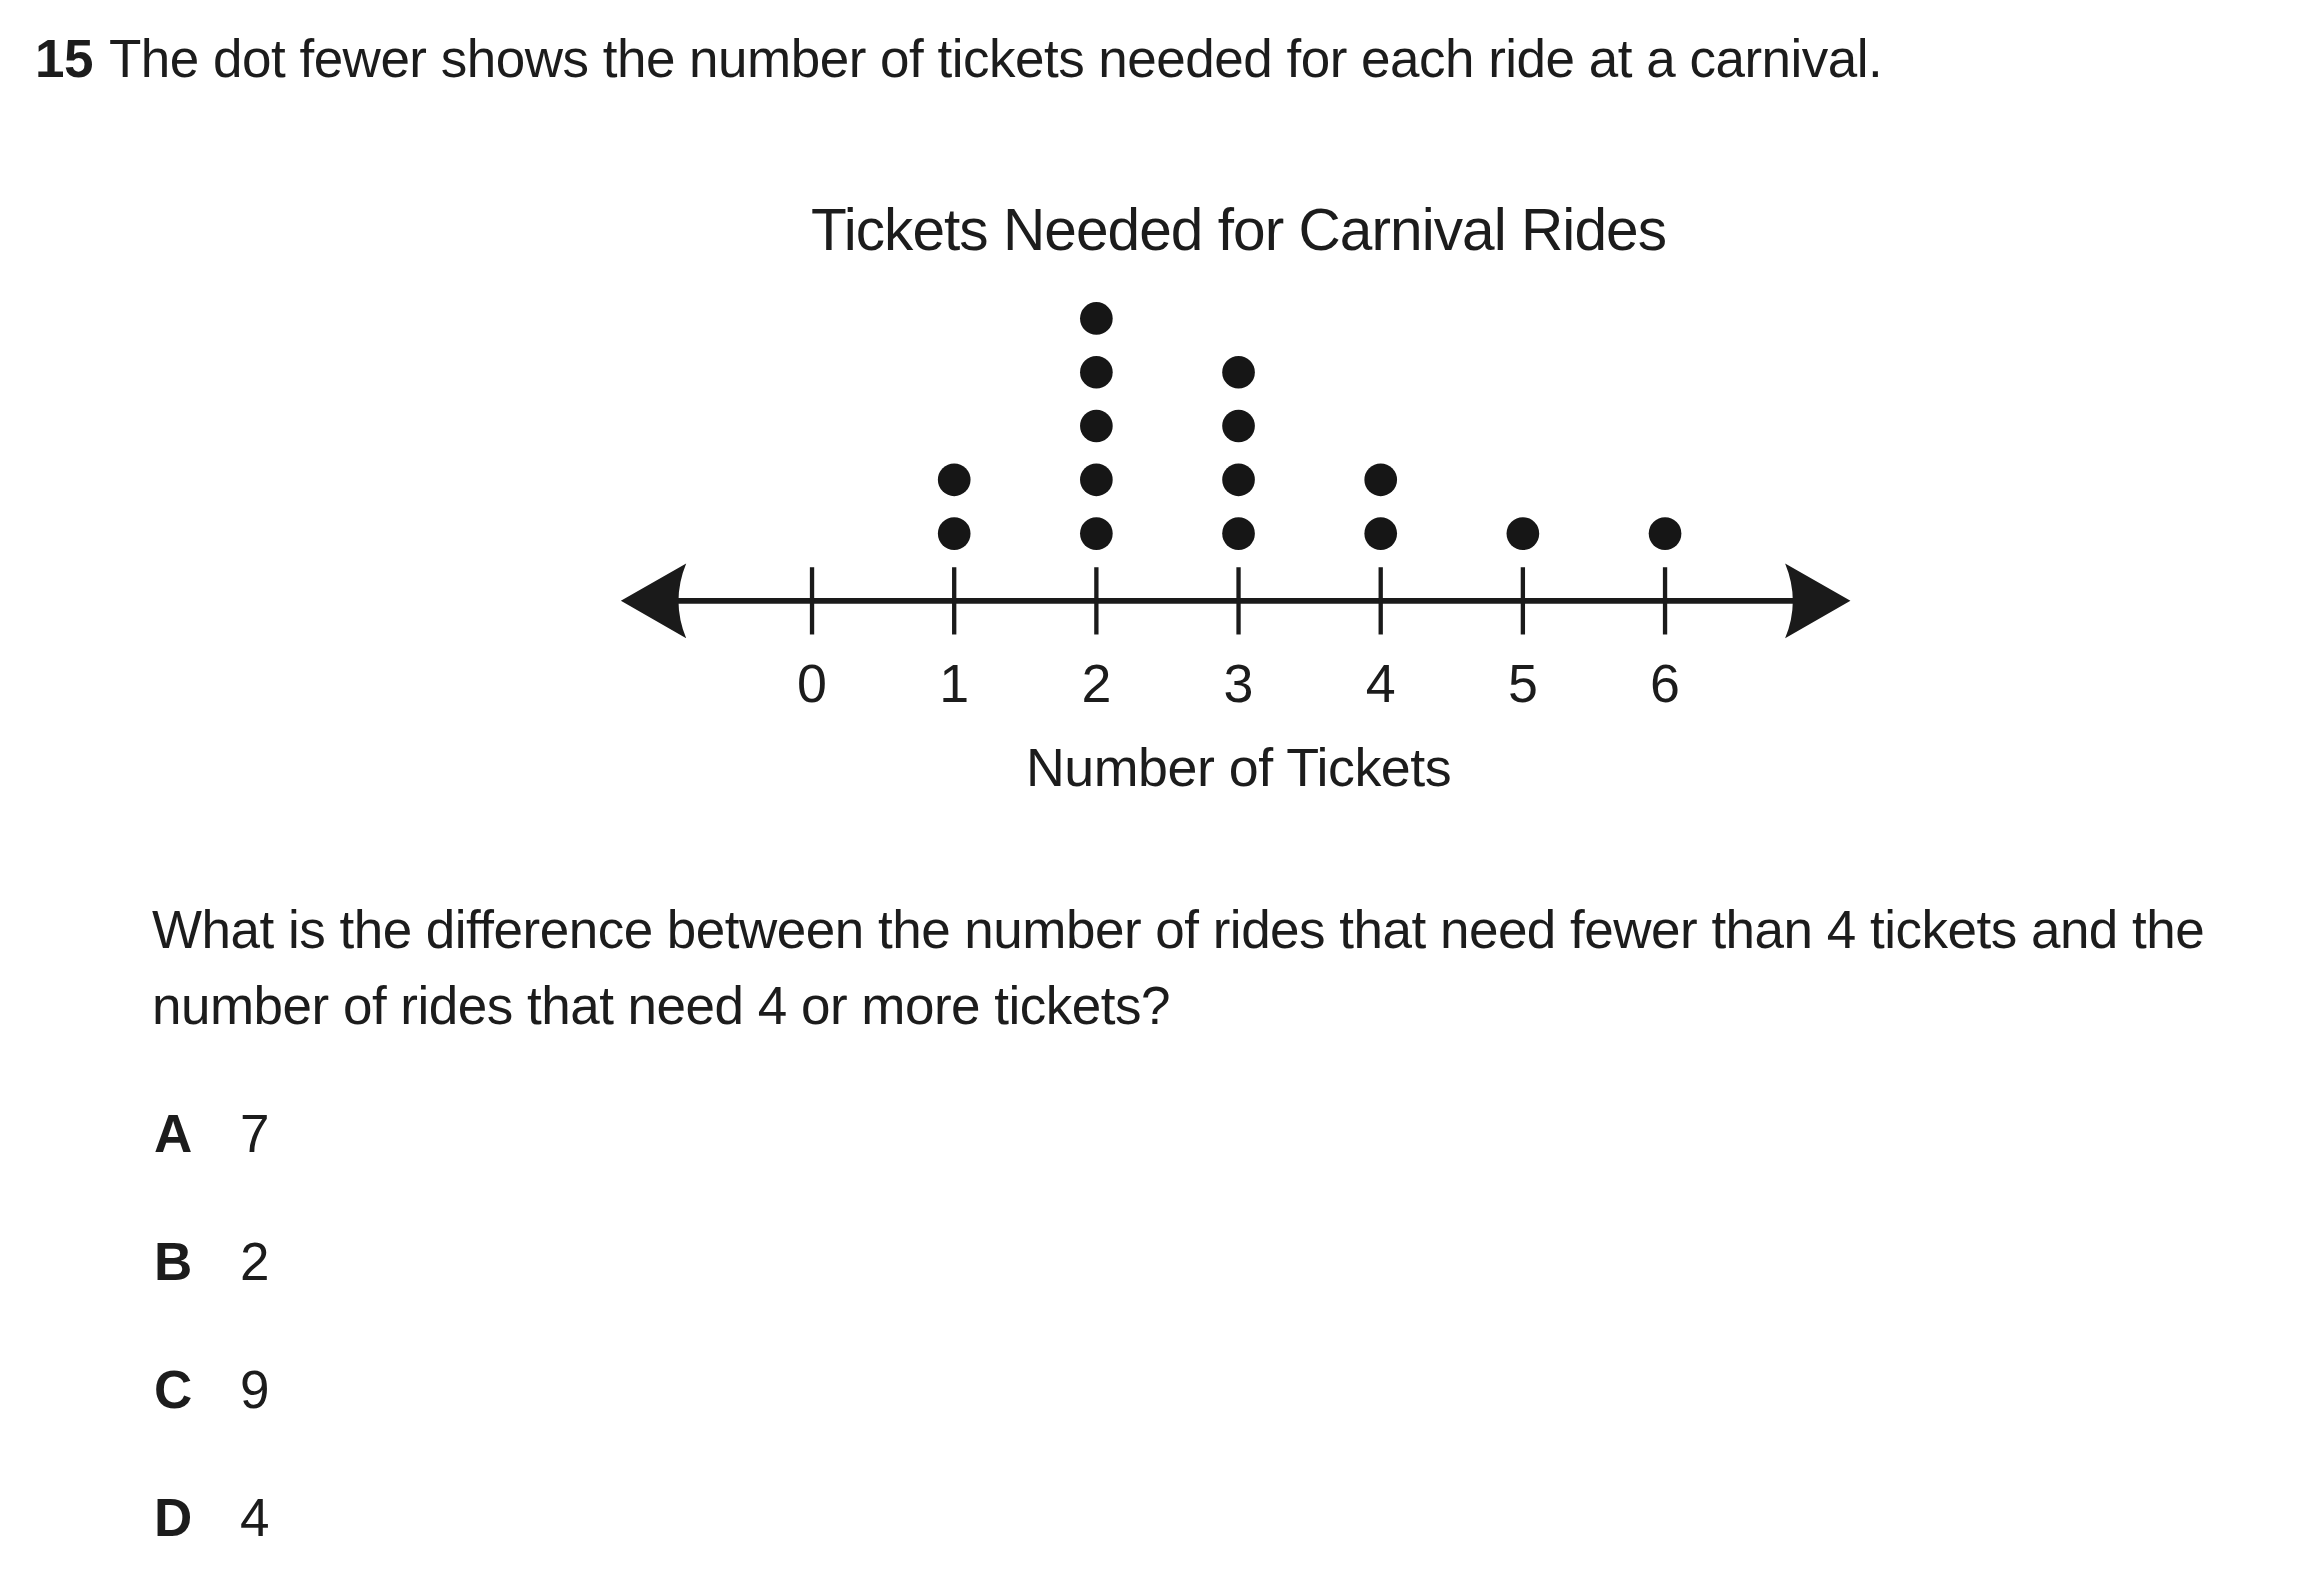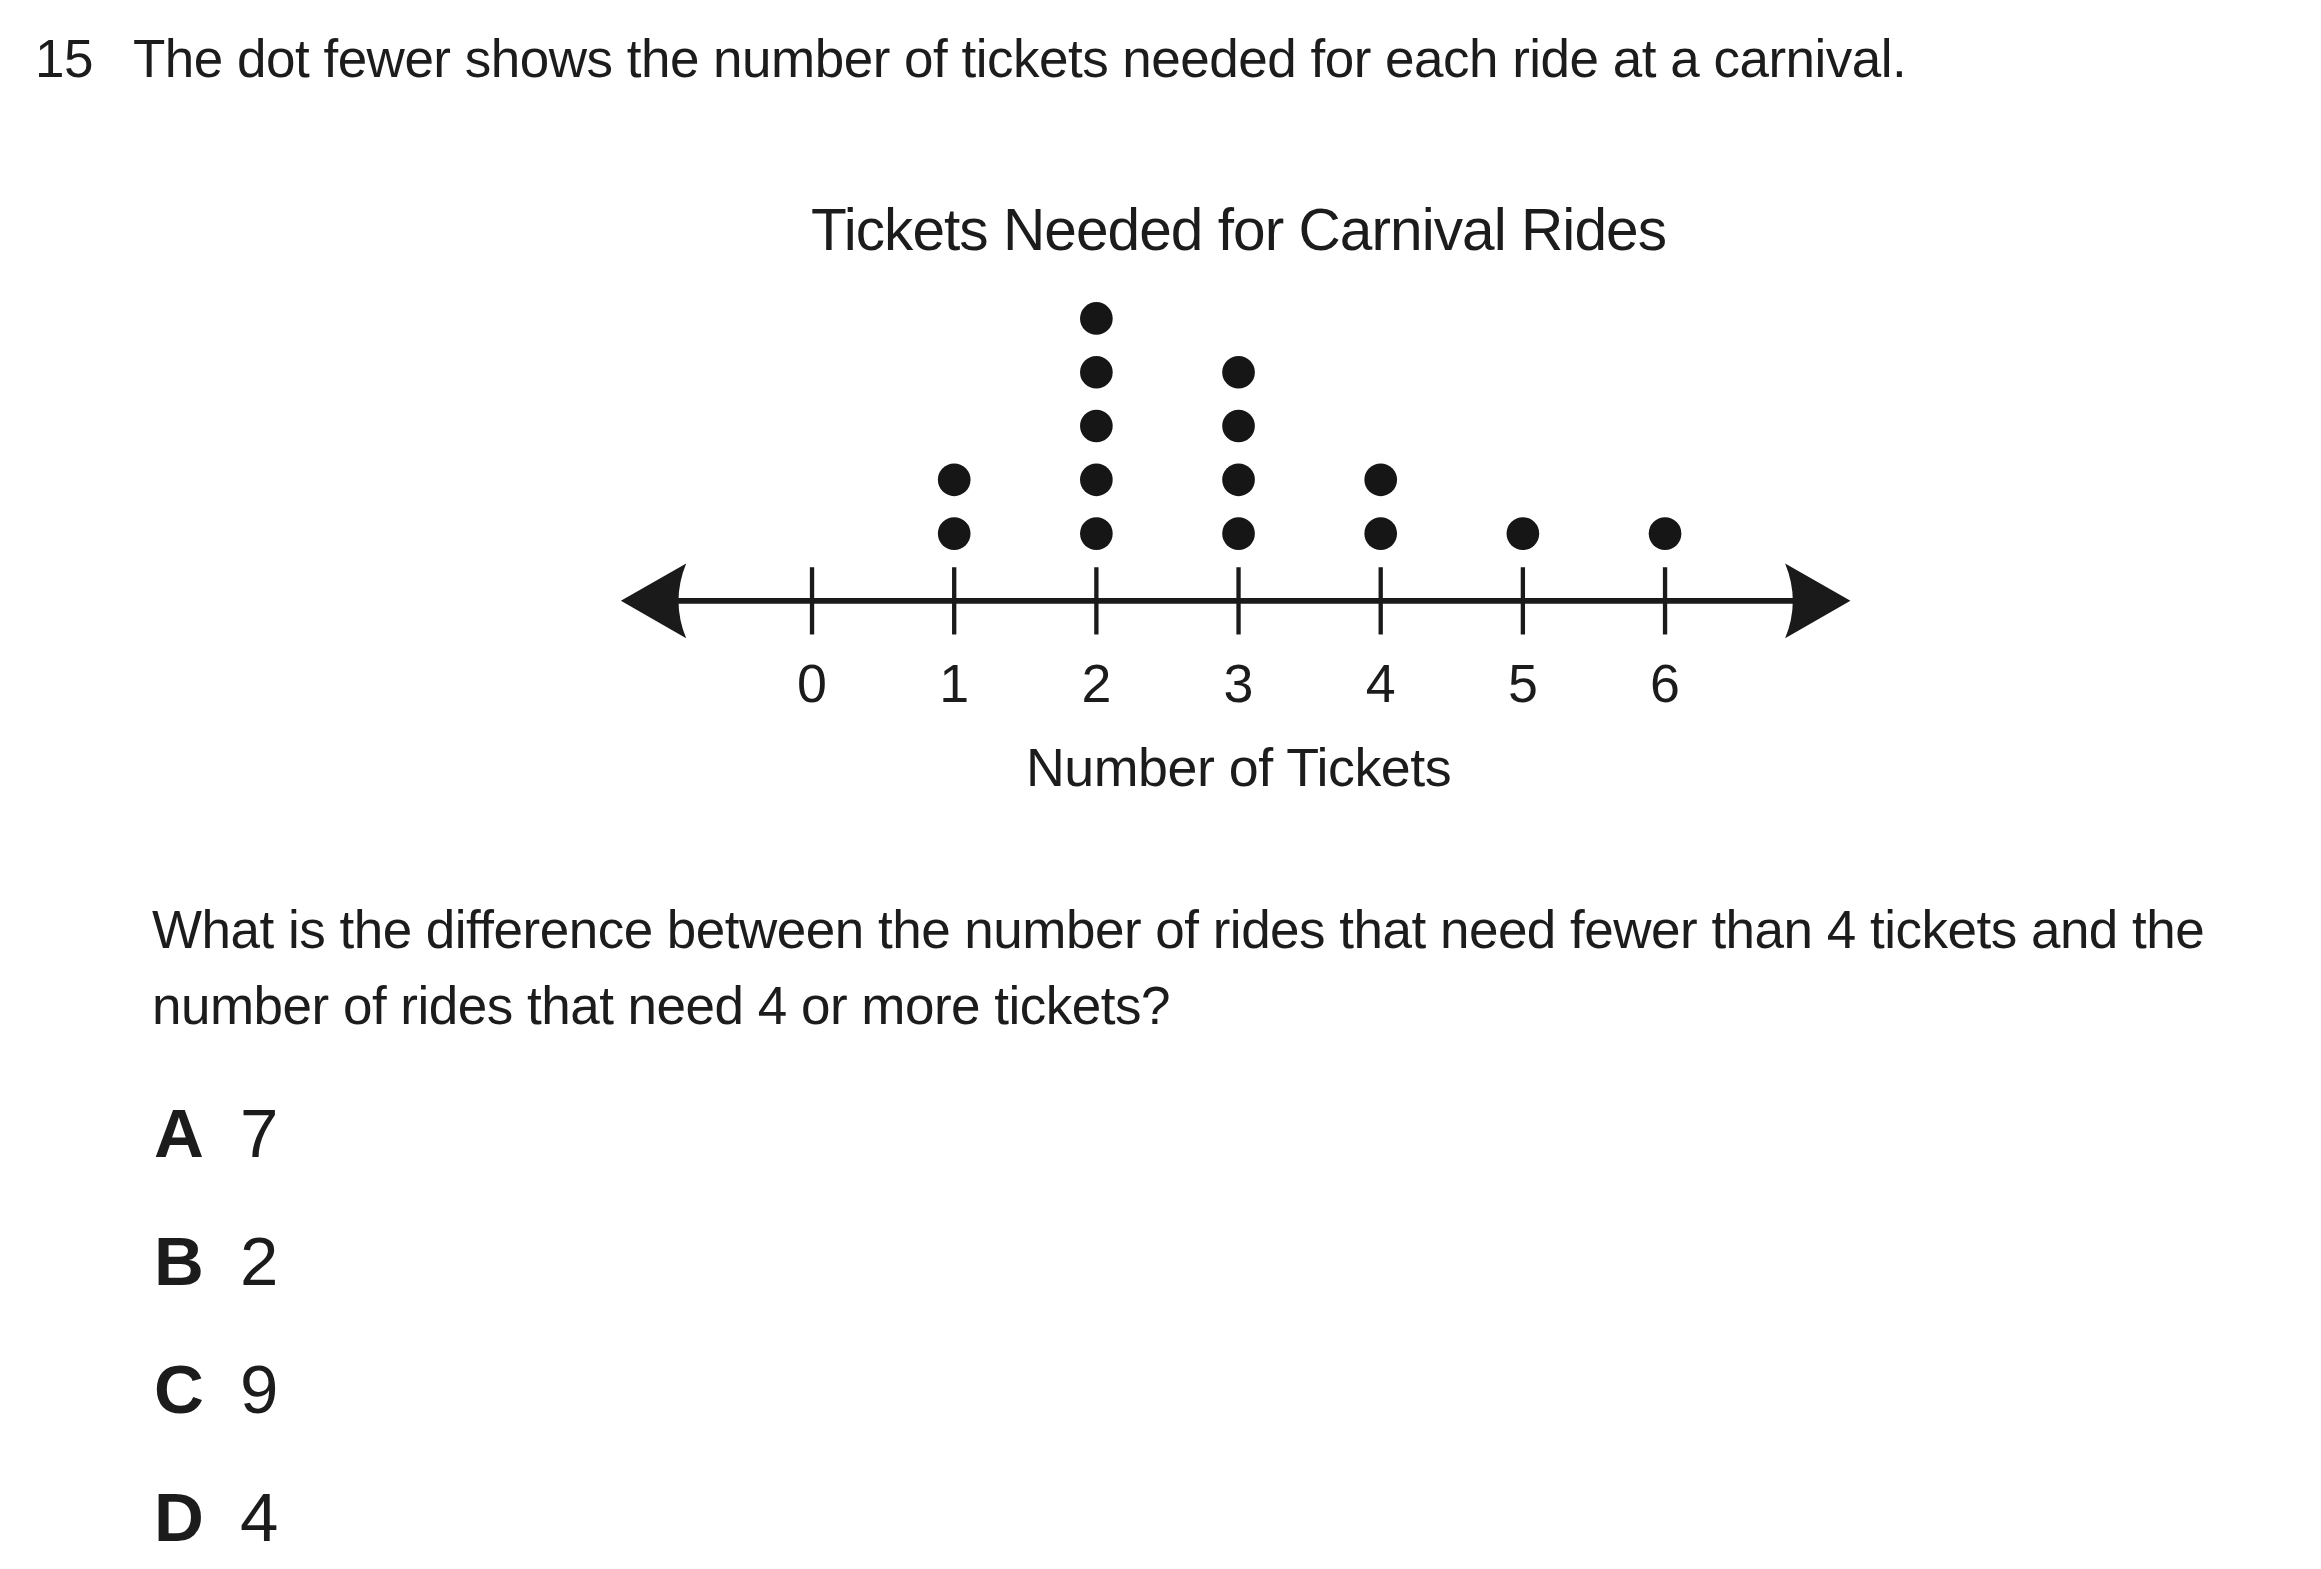--- a/index.html
+++ b/index.html
@@ -17,23 +17,23 @@
   .question-line {
     position: absolute;
     top: 29px;
     left: 35px;
     font-size: 53px;
     line-height: 60px;
     letter-spacing: -0.5px;
     white-space: nowrap;
   }
   .qnum {
-    font-weight: normal;
+    font-weight: bold;
     display: inline-block;
-    margin-right: 40px;
+    margin-right: 16px;
   }
 
   
   .plot {
     position: absolute;
     top: 183px;
     left: 567px;
     width: 1345px;
     height: 634px;
   }
@@ -65,21 +65,21 @@
   
   .choices {
     position: absolute;
     top: 1107px;
     left: 154px;
     list-style: none;
   }
   .choice {
     height: 53px;
     margin-bottom: 75px;
-    font-size: 69px;
+    font-size: 53px;
     line-height: 53px;
     white-space: nowrap;
   }
   .choice-letter {
     font-weight: bold;
     display: inline-block;
     min-width: 86px;
   }
 </style>
 </head>

